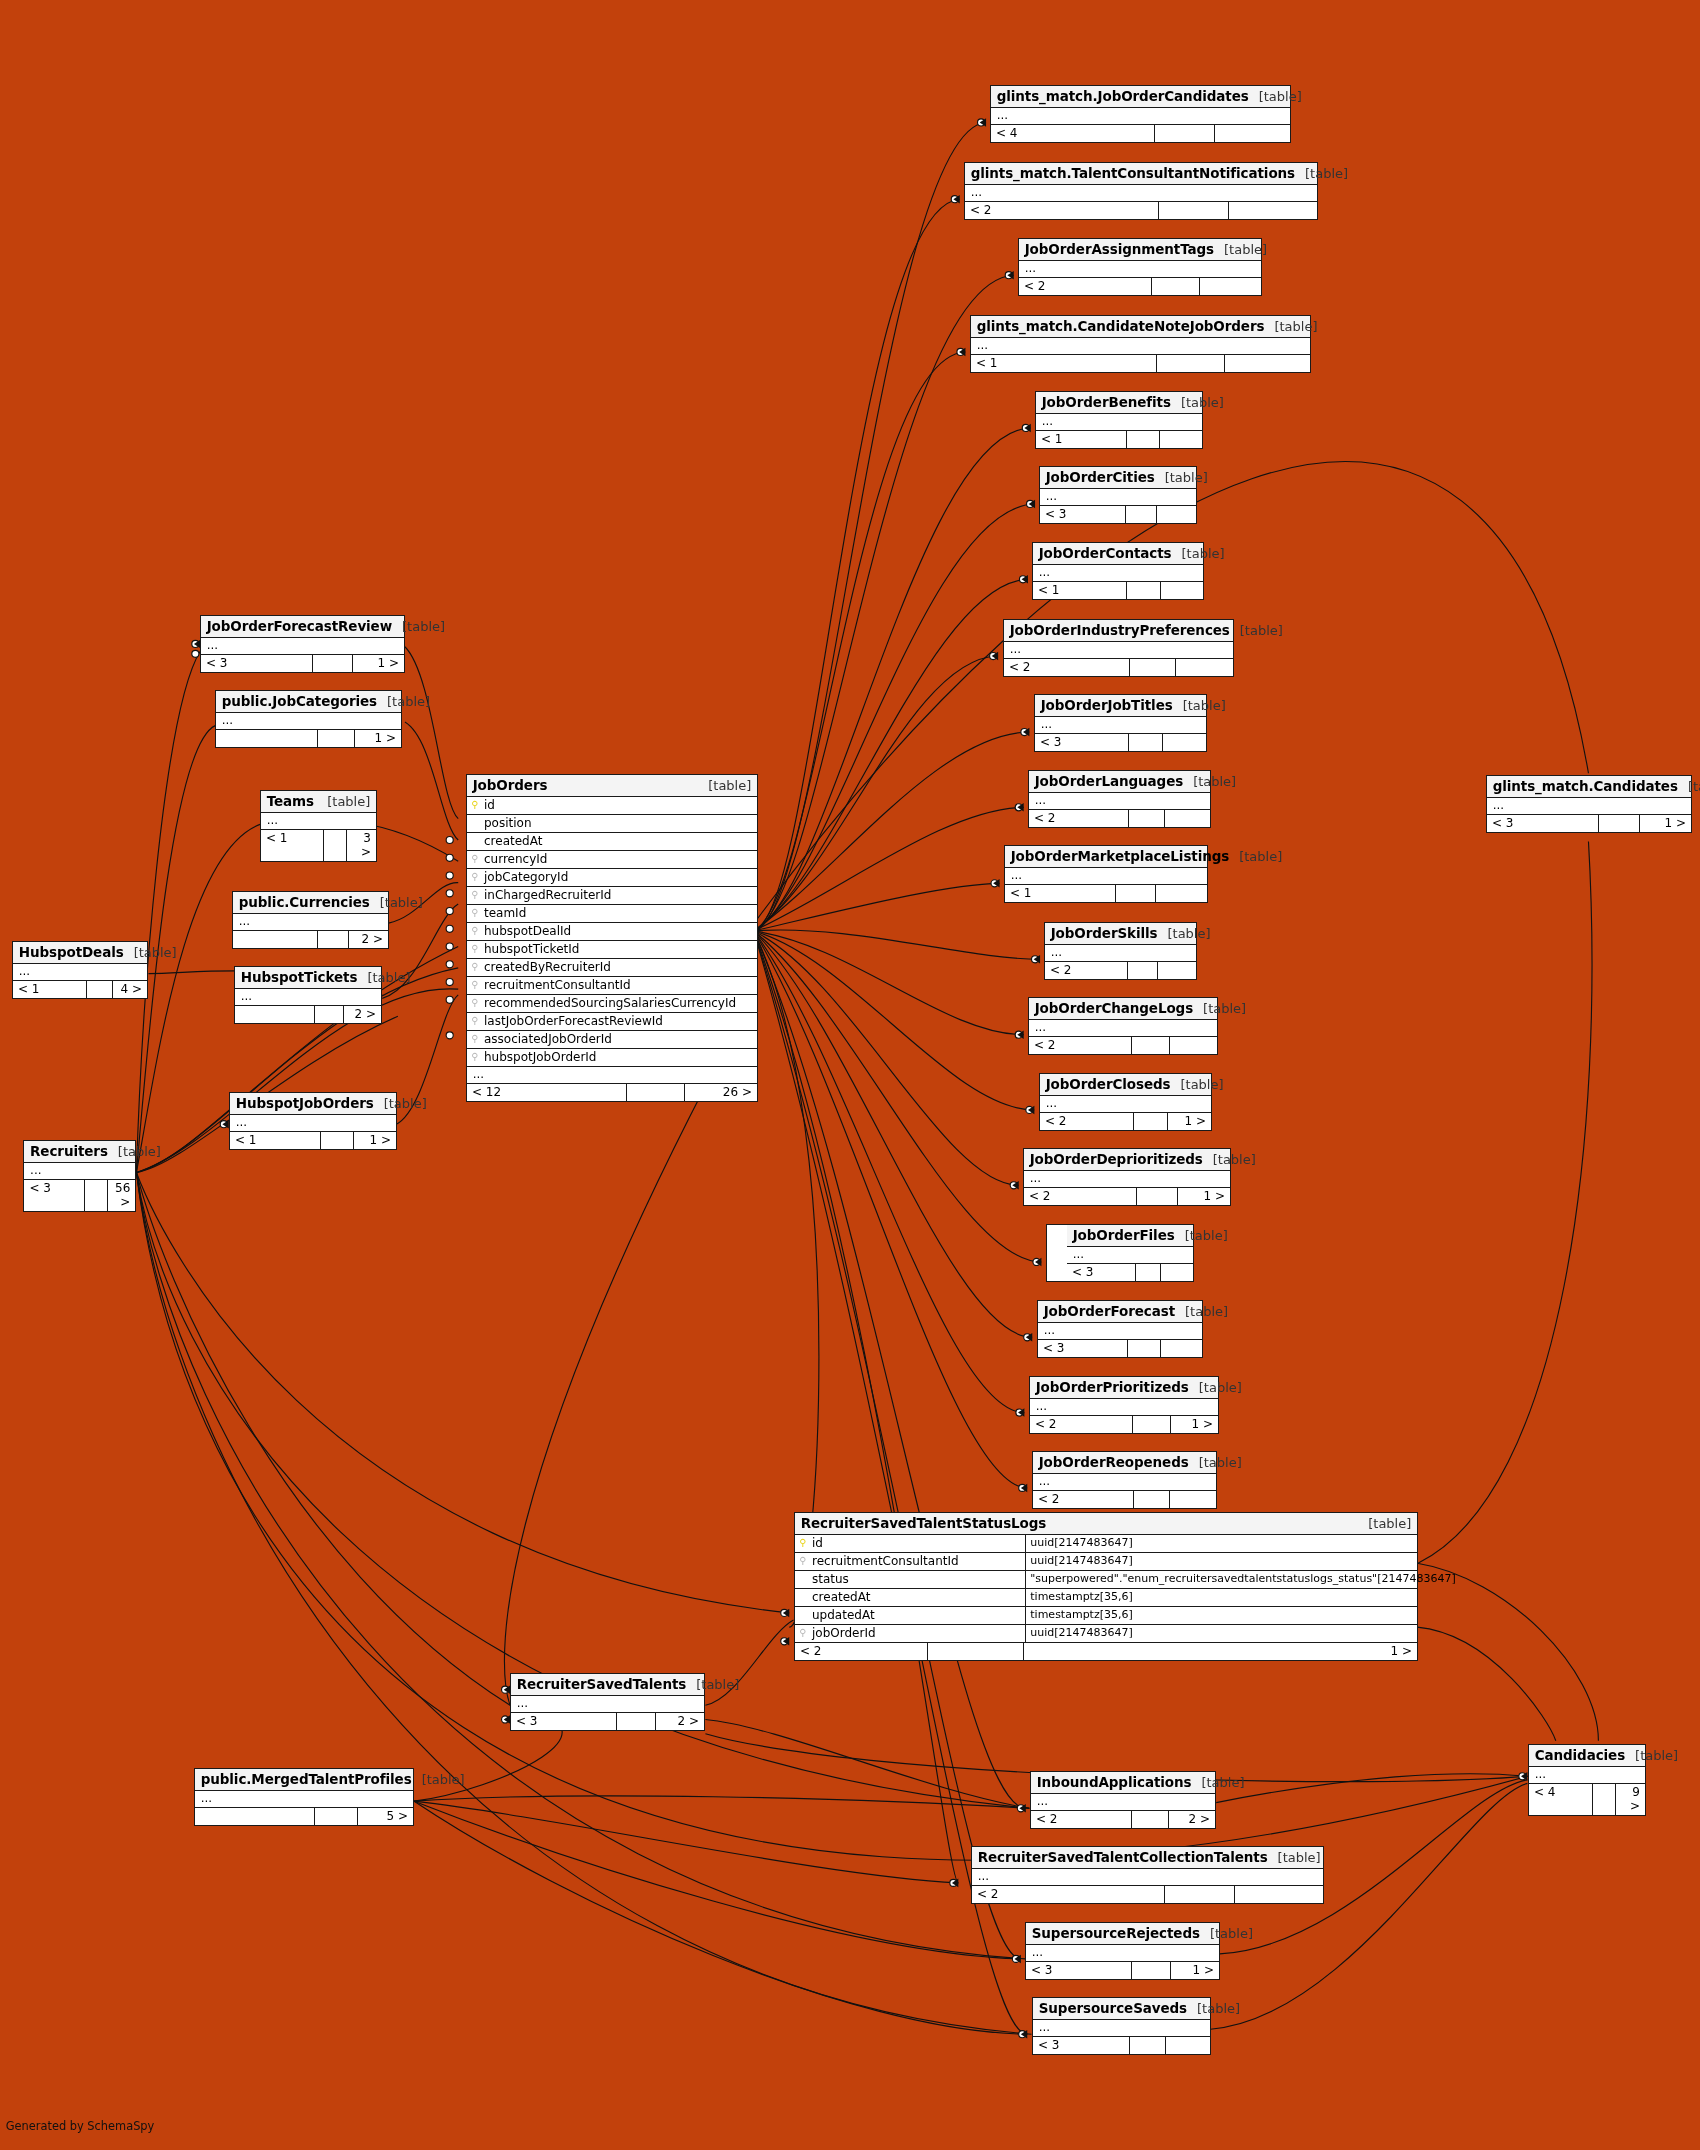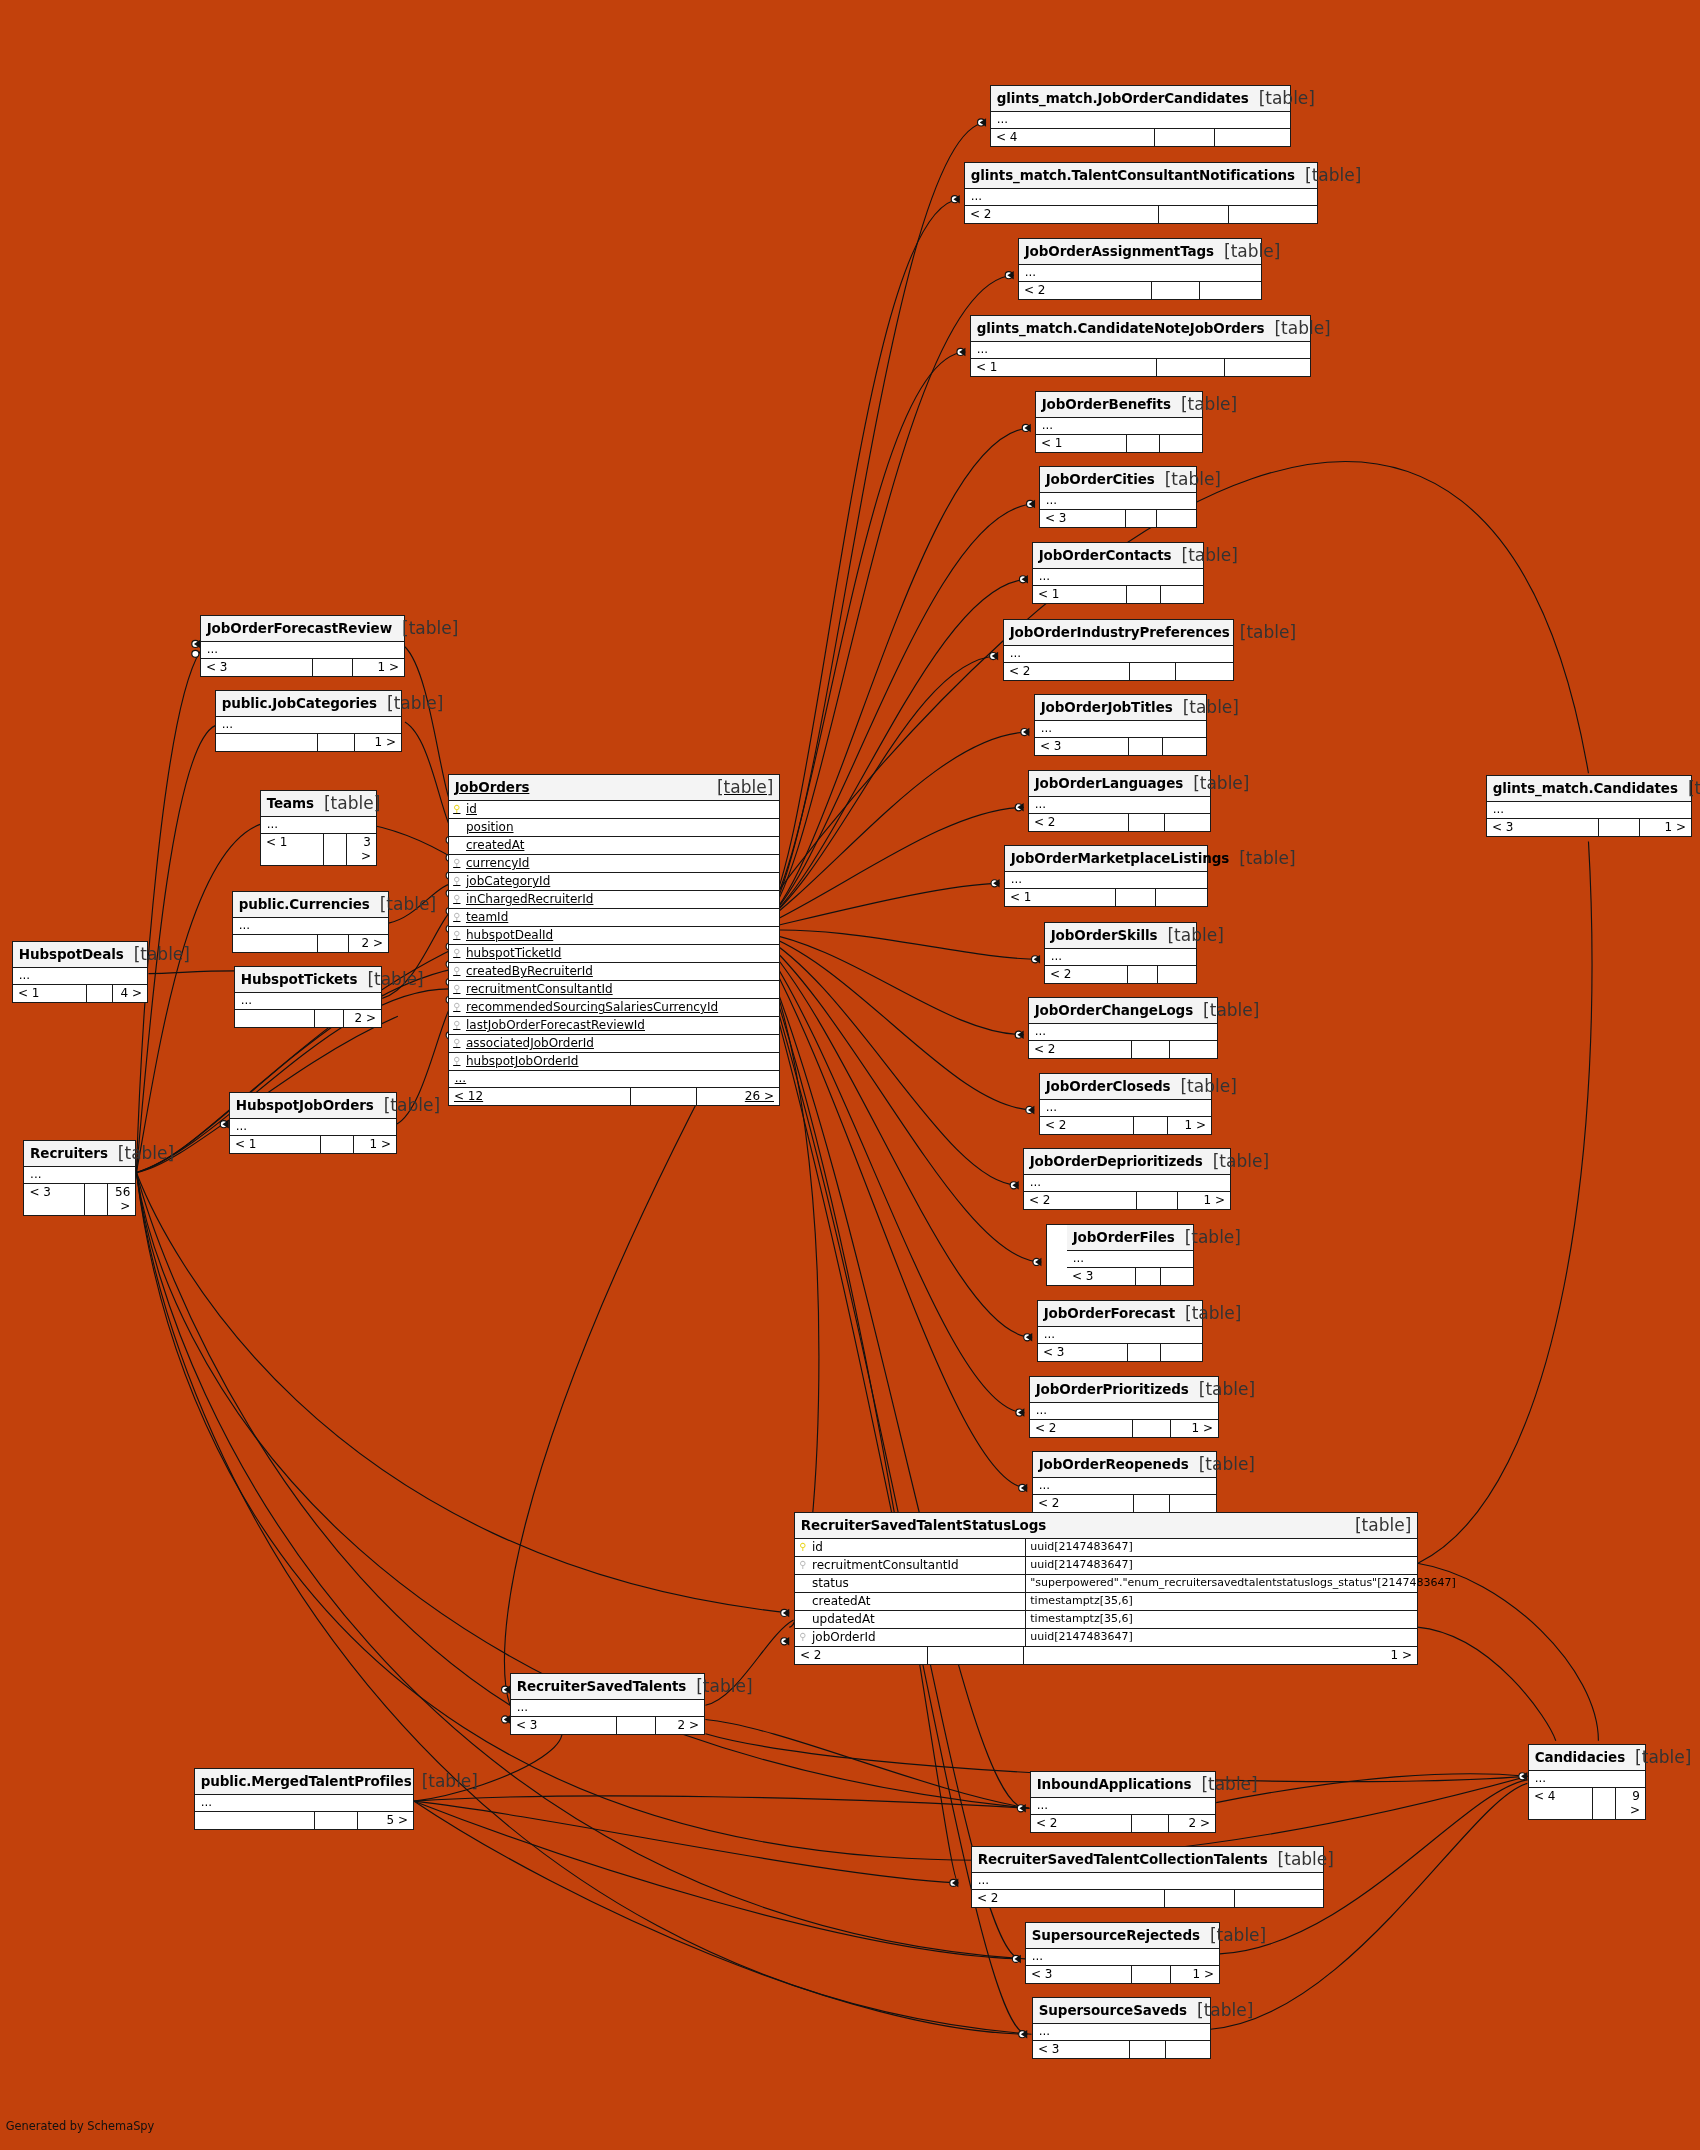--- a/index.html
+++ b/index.html
@@ -6,21 +6,21 @@
   html,body{margin:0;padding:0;background:#ffffff;}
   body{font-family:"DejaVu Sans","Liberation Sans",sans-serif;}
   #canvas{position:relative;width:1700px;height:2151px;background:#c2410c;overflow:hidden;}
   #edges{position:absolute;left:0;top:0;width:1700px;height:2151px;pointer-events:none;}
 
   .tbl{position:absolute;box-sizing:border-box;border:1.4px solid #1a1a1a;background:#fff;}
   .tbl .hdr{display:flex;align-items:center;justify-content:space-between;
             background:#f4f4f4;border-bottom:1.4px solid #1a1a1a;
             padding:2.1px 5.7px 2.8px 5.7px;white-space:nowrap;}
   .tbl .hdr .tname{font-weight:bold;font-size:13.5px;color:#000;letter-spacing:-0.1px;}
-  .tbl .hdr .ttag{font-size:17px;color:#333;padding-left:10px;}
+  .tbl .hdr .ttag{font-size:13px;color:#333;padding-left:10px;}
 
   .tbl .dots{padding:1.4px 5.7px 2.8px 5.7px;font-size:12px;color:#000;line-height:1;
              border-bottom:0.7px solid #1a1a1a;min-height:14px;box-sizing:border-box;}
 
   .tbl .foot{display:flex;font-size:12px;color:#000;}
   .tbl .foot .fc{border-right:0.7px solid #1a1a1a;padding:0.7px 5px 2.1px 5px;box-sizing:border-box;min-height:15.6px;}
   .tbl .foot .fc:last-child{border-right:none;}
   .tbl .foot .fL{flex:0 0 55%;text-align:left;}
   .tbl .foot .fM{flex:0 0 20%;}
   .tbl .foot .fR{flex:1 1 auto;text-align:right;}
@@ -611,21 +611,21 @@
         <div class="dots">...</div>
         <div class="foot">
           <div class="fc fL">&lt; 4</div>
           <div class="fc fM"></div>
           <div class="fc fR">9 &gt;</div>
         </div>
       </div>
     </div>
 
   <div id="detail-tables">
-      <div class="tbl detail" style="left: 448px; top: 774px; width: 332px; text-decoration: underline;">
+      <div class="tbl detail" style="left: 466px; top: 774px; width: 292px;">
         <div class="hdr">
           <span class="tname">JobOrders</span>
           <span class="ttag">[table]</span>
         </div>
         <div class="col">
           <span class="kw"><span class="key-pk">⚲</span></span>
           <span class="cname">id</span>
         </div>
         <div class="col">
           <span class="kw"></span>

